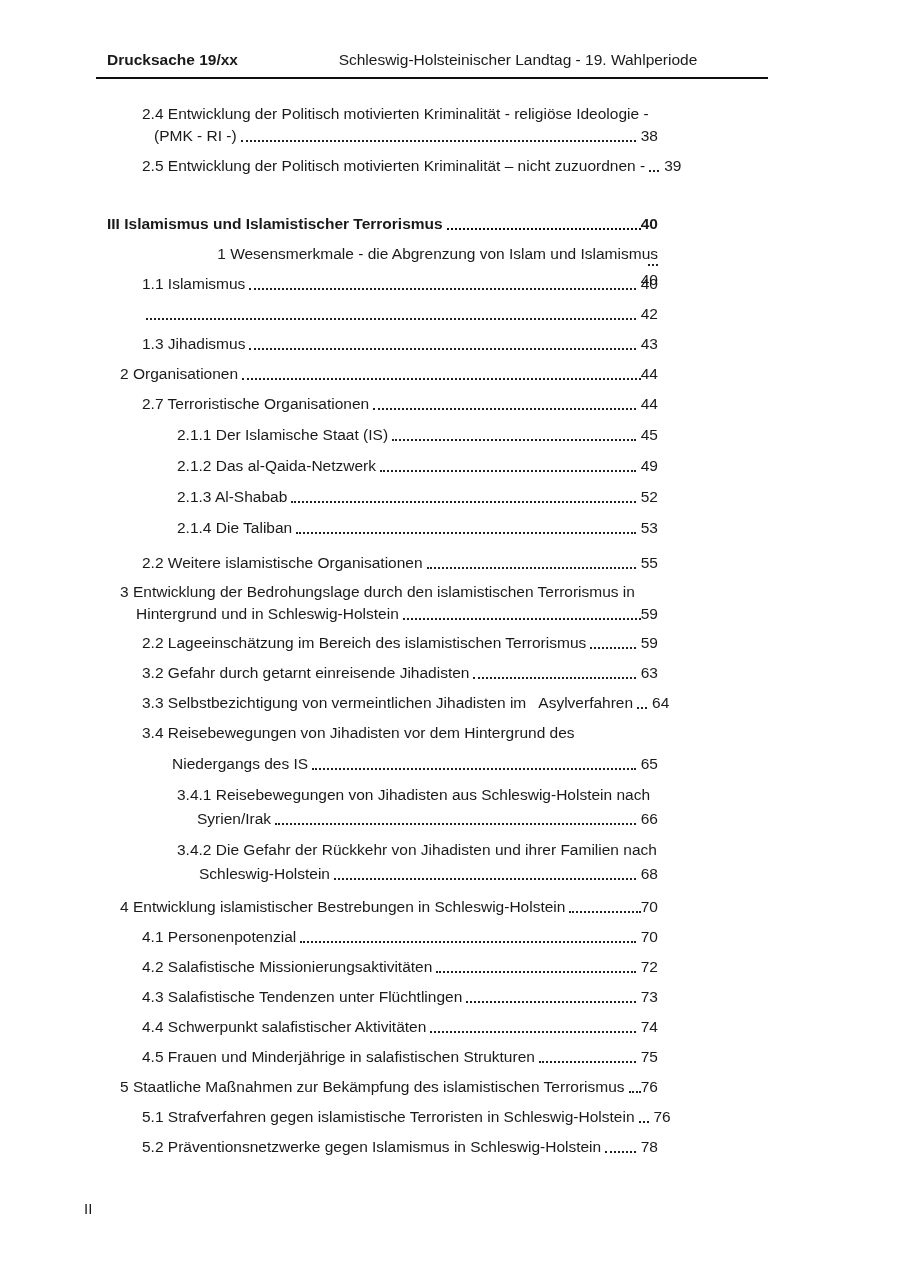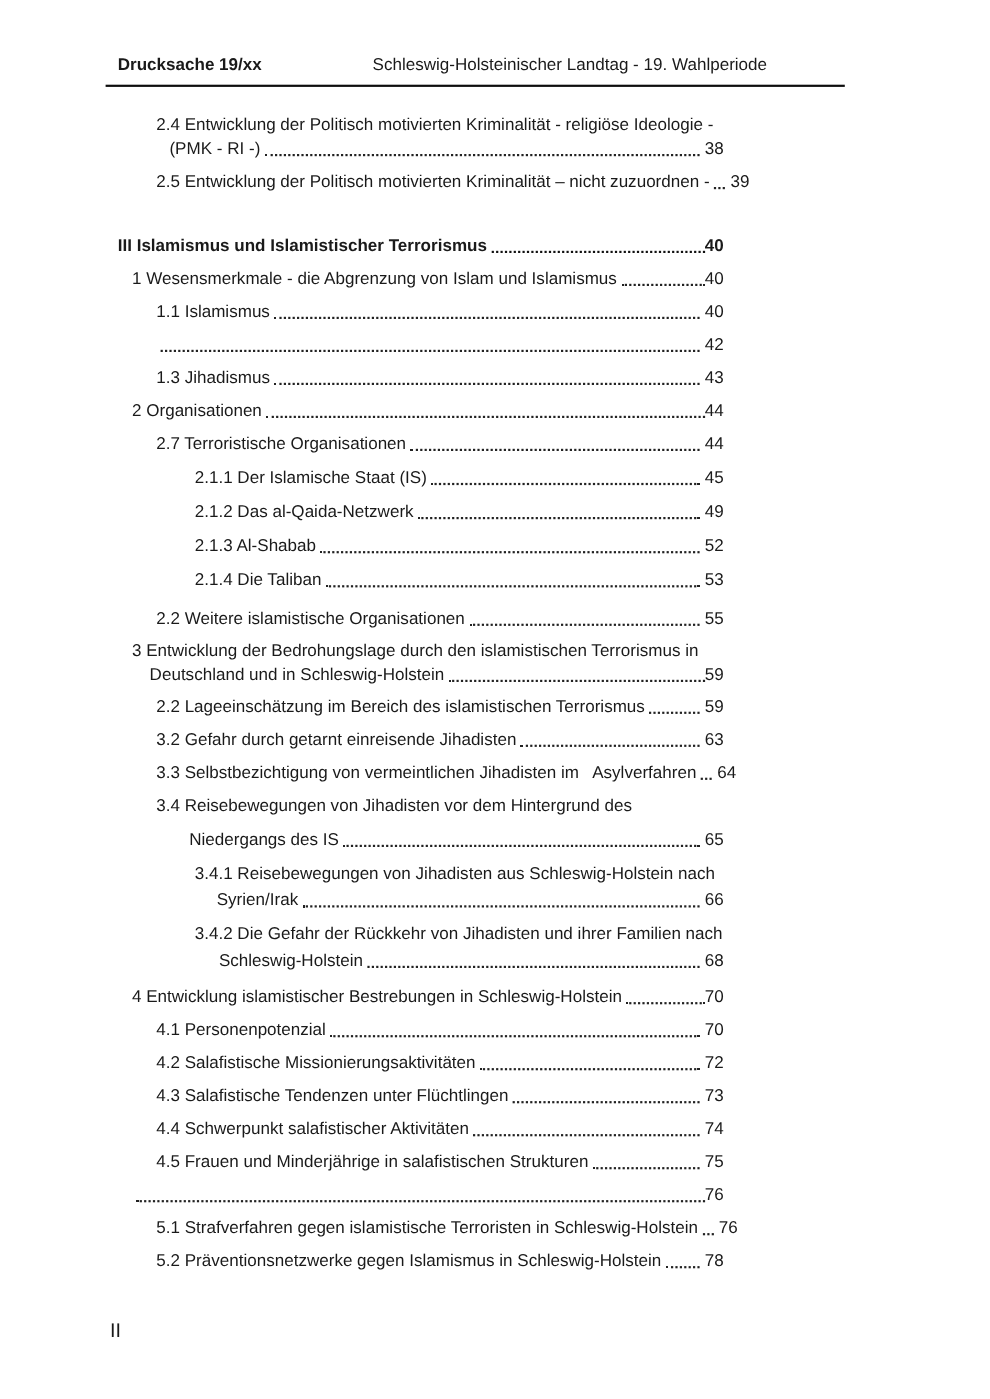--- a/index.html
+++ b/index.html
@@ -58,23 +58,23 @@
     border-bottom: 2px dotted #222222;
     margin: 0 5px 4px 4px;
   }
   .row.tight .dots { margin-right: 0; }
   .row .pg { white-space: pre; }
   .row.bold { font-weight: 700; }
   .row.bold .dots { border-bottom: 2.5px dotted #111111; }
   
   .footer {
     position: absolute;
-    left: 100px;
+    left: 84px;
     top: 1199px;
-    font-size: 18px;
+    font-size: 15px;
     line-height: 20px;
   }
 </style>
 </head>
 <body>
 
 <div class="page">
 
   <div class="hdr">
     <div class="hdr-row">
@@ -95,21 +95,21 @@
       <div class="row" style="left: 142px; top: 156px;">
         <span class="txt">2.5 Entwicklung der Politisch motivierten Kriminalität – nicht zuzuordnen -</span>
         <span class="dots"></span>
         <span class="pg">39</span>
       </div>
       <div class="row bold tight" style="left: 107px; top: 214px;">
         <span class="txt">III Islamismus und Islamistischer Terrorismus</span>
         <span class="dots"></span>
         <span class="pg">40</span>
       </div>
-      <div class="row tight" style="left: 120px; top: 244px;">
+      <div class="row tight" style="left: 120px; top: 244px; flex-direction: column;">
         <span class="txt">1 Wesensmerkmale - die Abgrenzung von Islam und Islamismus</span>
         <span class="dots"></span>
         <span class="pg">40</span>
       </div>
       <div class="row" style="left: 142px; top: 274px;">
         <span class="txt">1.1 Islamismus</span>
         <span class="dots"></span>
         <span class="pg">40</span>
       </div>
       <div class="row" style="left: 142px; top: 304px;">
@@ -153,21 +153,21 @@
       </div>
       <div class="row" style="left: 142px; top: 553px;">
         <span class="txt">2.2 Weitere islamistische Organisationen</span>
         <span class="dots"></span>
         <span class="pg">55</span>
       </div>
       <div class="row nopage" style="left: 120px; top: 582px;">
         <span class="txt">3 Entwicklung der Bedrohungslage durch den islamistischen Terrorismus in</span>
       </div>
       <div class="row tight" style="left: 136px; top: 604px;">
-        <span class="txt">Deutschland und in Schleswig-Holstein</span>
+        <span class="txt">Hintergrund und in Schleswig-Holstein</span>
         <span class="dots"></span>
         <span class="pg">59</span>
       </div>
       <div class="row" style="left: 142px; top: 633px;">
         <span class="txt">2.2 Lageeinschätzung im Bereich des islamistischen Terrorismus</span>
         <span class="dots"></span>
         <span class="pg">59</span>
       </div>
       <div class="row" style="left: 142px; top: 663px;">
         <span class="txt">3.2 Gefahr durch getarnt einreisende Jihadisten</span>
@@ -227,20 +227,21 @@
         <span class="txt">4.4 Schwerpunkt salafistischer Aktivitäten</span>
         <span class="dots"></span>
         <span class="pg">74</span>
       </div>
       <div class="row" style="left: 142px; top: 1047px;">
         <span class="txt">4.5 Frauen und Minderjährige in salafistischen Strukturen</span>
         <span class="dots"></span>
         <span class="pg">75</span>
       </div>
       <div class="row tight" style="left: 120px; top: 1077px;">
+        <span class="txt">5 Staatliche Maßnahmen zur Bekämpfung des islamistischen Terrorismus</span>
         <span class="dots"></span>
         <span class="pg">76</span>
       </div>
       <div class="row" style="left: 142px; top: 1107px; justify-content: space-between;">
         <span class="txt">5.1 Strafverfahren gegen islamistische Terroristen in Schleswig-Holstein</span>
         <span class="dots"></span>
         <span class="pg">76</span>
       </div>
       <div class="row" style="left: 142px; top: 1137px;">
         <span class="txt">5.2 Präventionsnetzwerke gegen Islamismus in Schleswig-Holstein</span>

